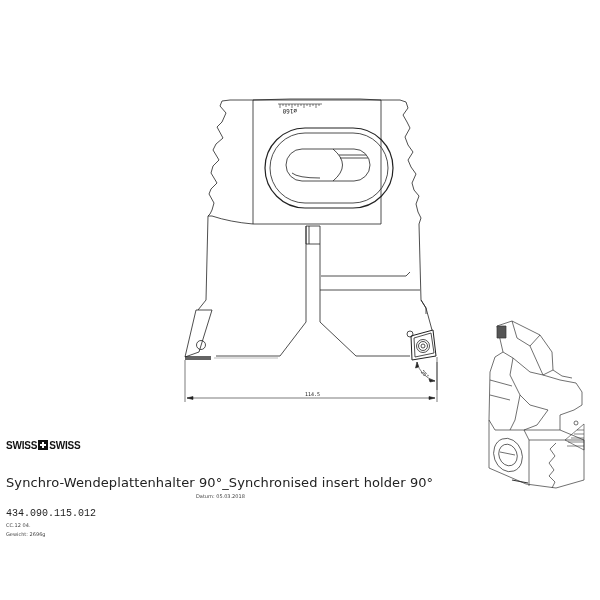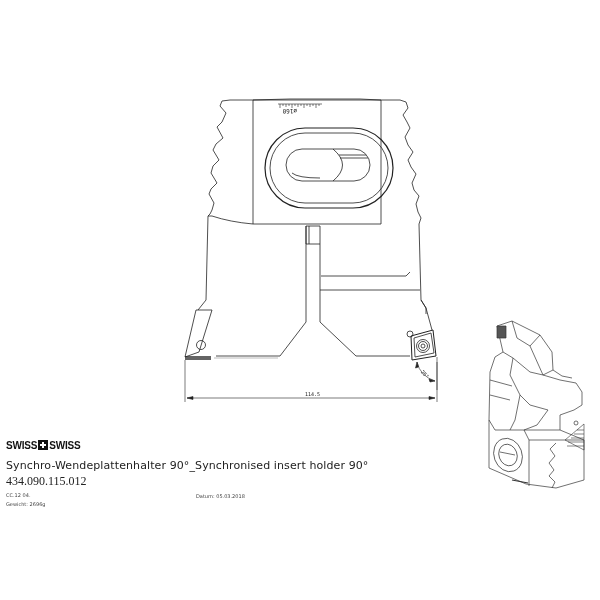--- a/index.html
+++ b/index.html
@@ -4,22 +4,22 @@
   <style>
     html, body { margin: 0; padding: 0; background: #ffffff; }
     body { width: 600px; height: 600px; position: relative; overflow: hidden; font-family: "DejaVu Sans", sans-serif; }
     .drawing { position: absolute; left: 0; top: 0; width: 600px; height: 600px; }
     .svg-text { font-family: "DejaVu Sans Mono", monospace; fill: #222; }
     .titleblock { position: absolute; left: 6px; top: 436px; width: 300px; color: #111; }
     .logo { font-family: "Liberation Sans", sans-serif; font-weight: bold; font-size: 10px; letter-spacing: -0.2px; display: flex; align-items: center; height: 18px; }
     .logo .cross { display: inline-block; width: 10px; height: 10px; background: #111; position: relative; margin: 0 1px; }
     .logo .cross::before { content: ""; position: absolute; left: 4px; top: 2px; width: 2px; height: 6px; background: #fff; }
     .logo .cross::after { content: ""; position: absolute; left: 2px; top: 4px; width: 6px; height: 2px; background: #fff; }
-    .desc { font-family: "DejaVu Sans", sans-serif; font-size: 11px; margin-top: 5px; letter-spacing: 0.1px; color: #222; white-space: nowrap; }
-    .article { font-family: Liberation Serif, serif; font-size: 12px; margin-top: 2px; color: #222; }
+    .desc { font-family: "DejaVu Sans", sans-serif; font-size: 13px; margin-top: 21px; letter-spacing: 0.1px; color: #222; white-space: nowrap; }
+    .article { font-family: Liberation Mono, monospace; font-size: 10px; margin-top: 18px; color: #222; }
     .code { font-family: "DejaVu Sans", sans-serif; font-size: 5px; margin-top: 3px; color: #444; }
     .weight { font-family: "DejaVu Sans", sans-serif; font-size: 5px; margin-top: 3px; color: #444; }
     .date { position: absolute; left: 196px; top: 493px; font-family: "DejaVu Sans", sans-serif; font-size: 5px; color: #444; white-space: nowrap; }
   </style>
 </head>
 <body>
 
 <svg class="drawing" viewBox="0 0 600 600" xmlns="http://www.w3.org/2000/svg">
   <g fill="none" stroke="#222" stroke-width="0.8" stroke-linejoin="round">
 

